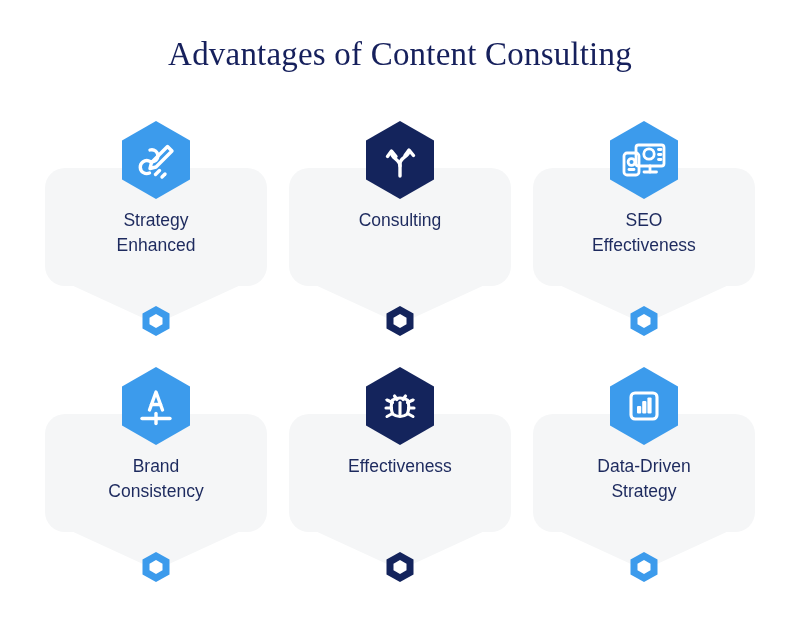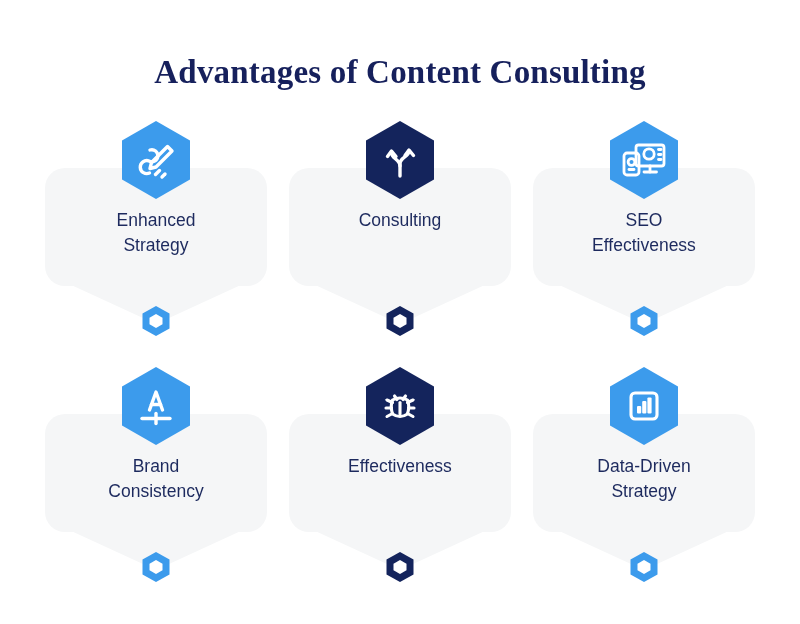--- a/index.html
+++ b/index.html
@@ -19,25 +19,25 @@
     position: absolute;
     left: 0; top: 0;
     width: 800px;
     height: 624px;
   }
 
   
   .title {
     position: absolute;
     left: 0;
-    top: 50px;
+    top: 32px;
     width: 800px;
     text-align: center;
     font-family: "Liberation Serif", serif;
-    font-weight: 700;
+    font-weight: 400;
     font-size: 33px;
     letter-spacing: 0.2px;
     color: #16205c;
     line-height: 44px;
     white-space: nowrap;
   }
 
   
   .grid {
     position: absolute;
@@ -152,22 +152,22 @@
           <g fill="none" stroke="#ffffff" stroke-width="3.4" stroke-linecap="round" stroke-linejoin="round">
             <path d="M30 30 a6 6 0 1 1 -1 11 a6.5 6.5 0 1 0 0.5 12"></path>
             <path d="M47.5 26.5 l4.5 4.5 -16 16 -6 1.5 1.5 -6 Z"></path>
             <path d="M39.5 50.5 l-4 4"></path>
             <path d="M45 54 l-3 3"></path>
           </g>
         </svg>
       </div>
 
       <div class="card-label">
+        <span class="ln">Strategy</span>
         <span class="ln">Enhanced</span>
-        <span class="ln">Strategy</span>
       </div>
 
       <div class="hex-marker">
         <svg viewBox="0 0 30 32">
           <path d="M15 1 L28.5 8.5 L28.5 23.5 L15 31 L1.5 23.5 L1.5 8.5 Z" fill="#3c9bec"></path>
           <path d="M15 9 L21.5 12.7 L21.5 19.3 L15 23 L8.5 19.3 L8.5 12.7 Z" fill="#ffffff"></path>
         </svg>
       </div>
     </div>
 

